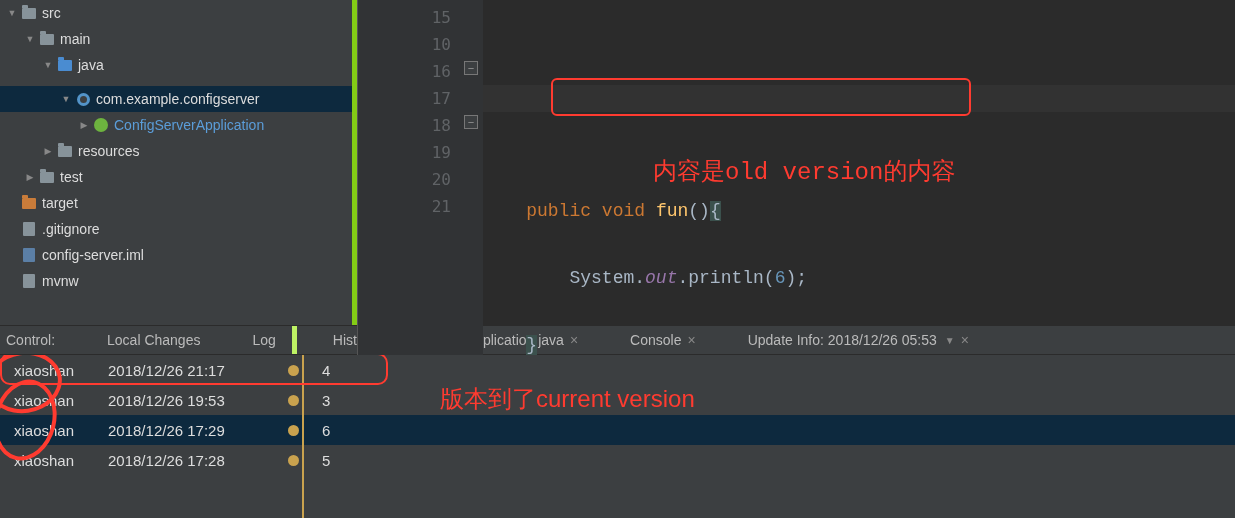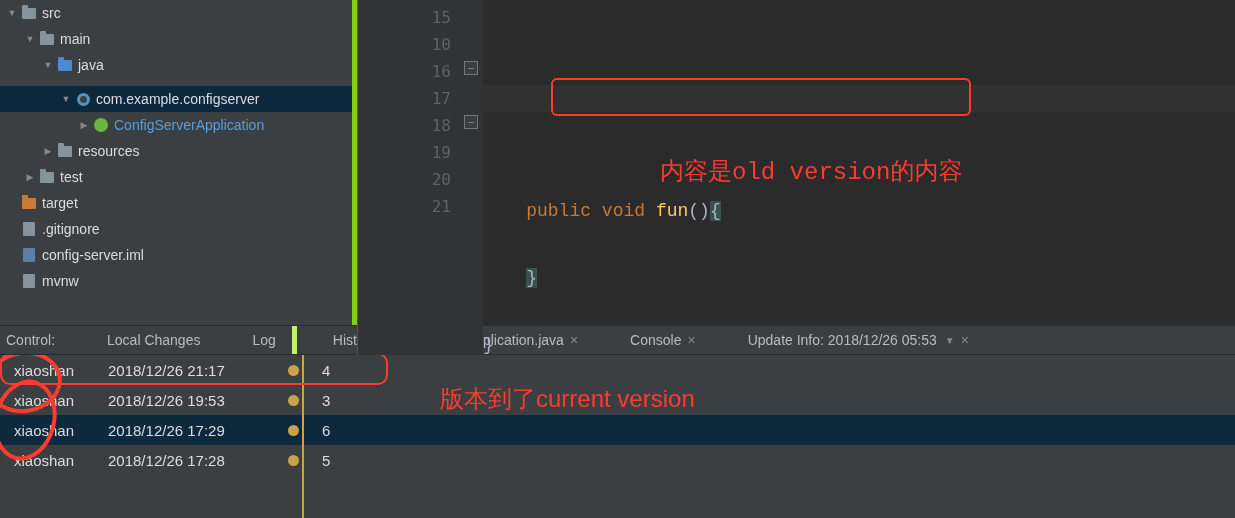--- a/index.html
+++ b/index.html
@@ -222,27 +222,28 @@
       </div>
       <div class="fold-gutter">
         <div class="fold-mark" style="top:61px;">−</div>
         <div class="fold-mark" style="top:115px;">−</div>
       </div>
       <div class="code">
         <div class="caret-line-bg" style="top:85px;"></div>
         <div class="cl"></div>
         <div class="cl"></div>
         <div class="cl">    <span class="kw">public</span> <span class="kw">void</span> <span class="method">fun</span><span>()</span><span class="br-hl">{</span></div>
+        <div class="cl" style="position:relative;z-index:1;">        <span>System.</span><span class="field">out</span><span>.println(</span><span class="num">6</span><span>);</span></div>
         <div class="cl">    <span class="br-hl">}</span></div>
         <div class="cl"><span>}</span></div>
         <div class="cl"></div>
         
 
         <div class="red-box" style="top:78px; left:68px; width:420px; height:38px;"></div>
-        <div class="annotation" style="top:155px; left:177px;">内容是old version的内容</div>
+        <div class="annotation" style="top:155px; left:170px;">内容是old version的内容</div>
       </div>
     </div>
 
   </div>
 </div>
 
 <div class="bottom-half">
   <div class="tool-tabs">
     <div class="tool-tab first">
         <span>Control:</span>

